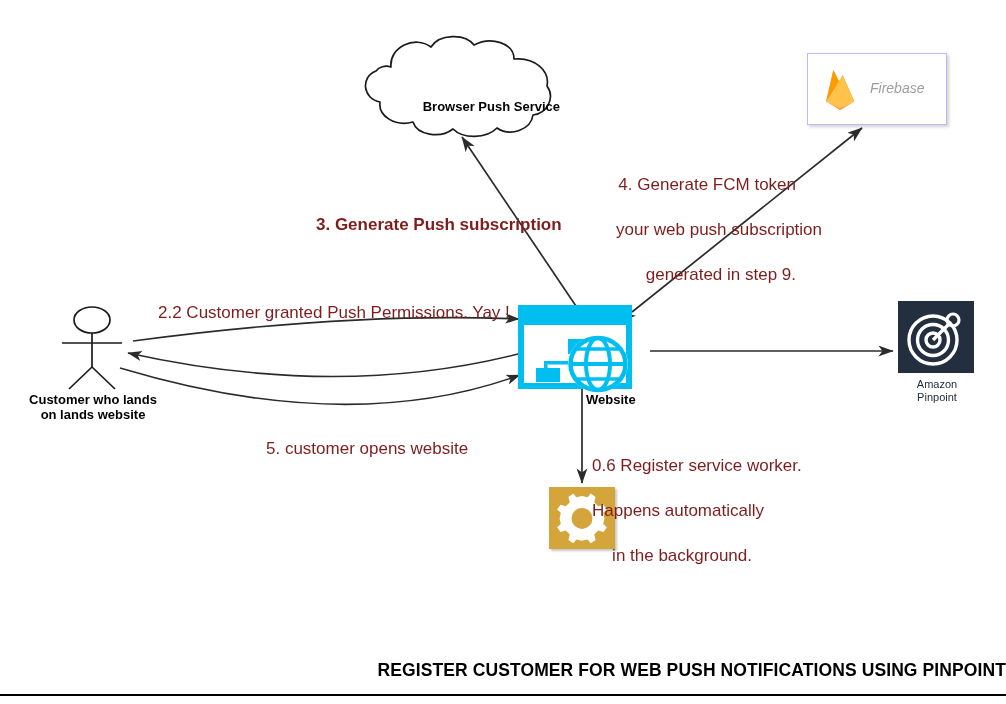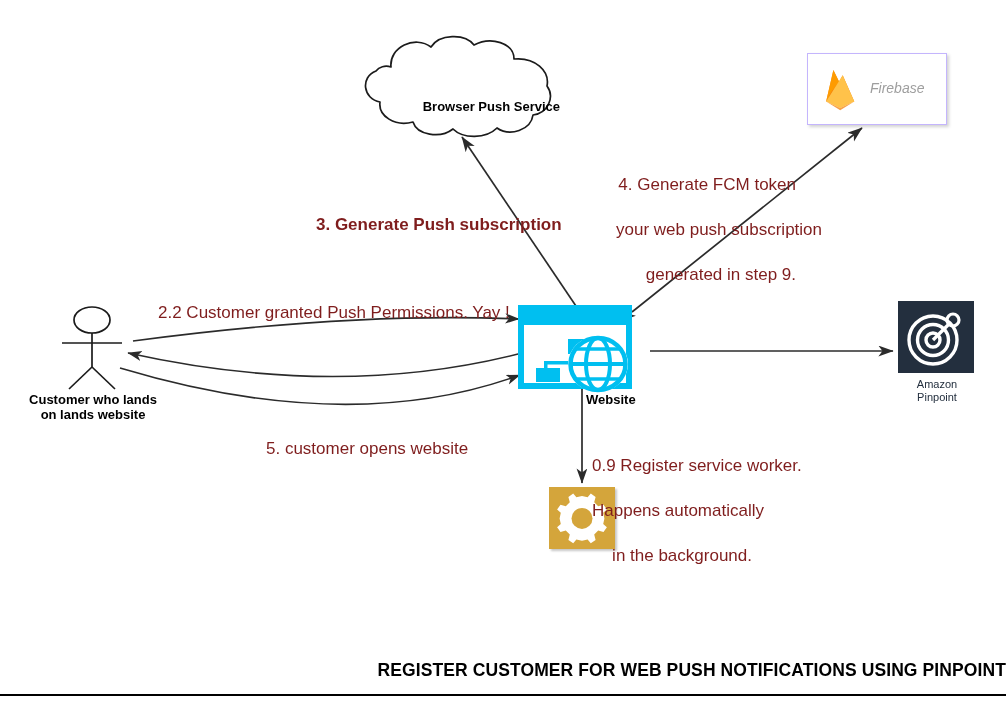--- a/index.html
+++ b/index.html
@@ -276,21 +276,21 @@
   </div>
 
   <div class="lbl" style="left:316px; top:217px; width:210px;font-weight:bold;">3. Generate Push subscription</div>
 
   <div class="lbl" style="left:158px; top:305px; width:300px;">2.2 Customer granted Push Permissions. Yay !</div>
 
 
   <div class="lbl" style="left:266px; top:441px; width:180px;">5. customer opens website</div>
 
   <div class="lbl" style="left:592px; top:428px; width:160px;">
-    <div>0.9 Register service worker.</div>
+    <div>0.6 Register service worker.</div>
     <div>Happens automatically</div>
     <div>in the background.</div>
   </div>
 
 
   <div class="footer-title">REGISTER CUSTOMER FOR WEB PUSH NOTIFICATIONS USING PINPOINT</div>
   <div class="hrule"></div>
 
 </div>
 

